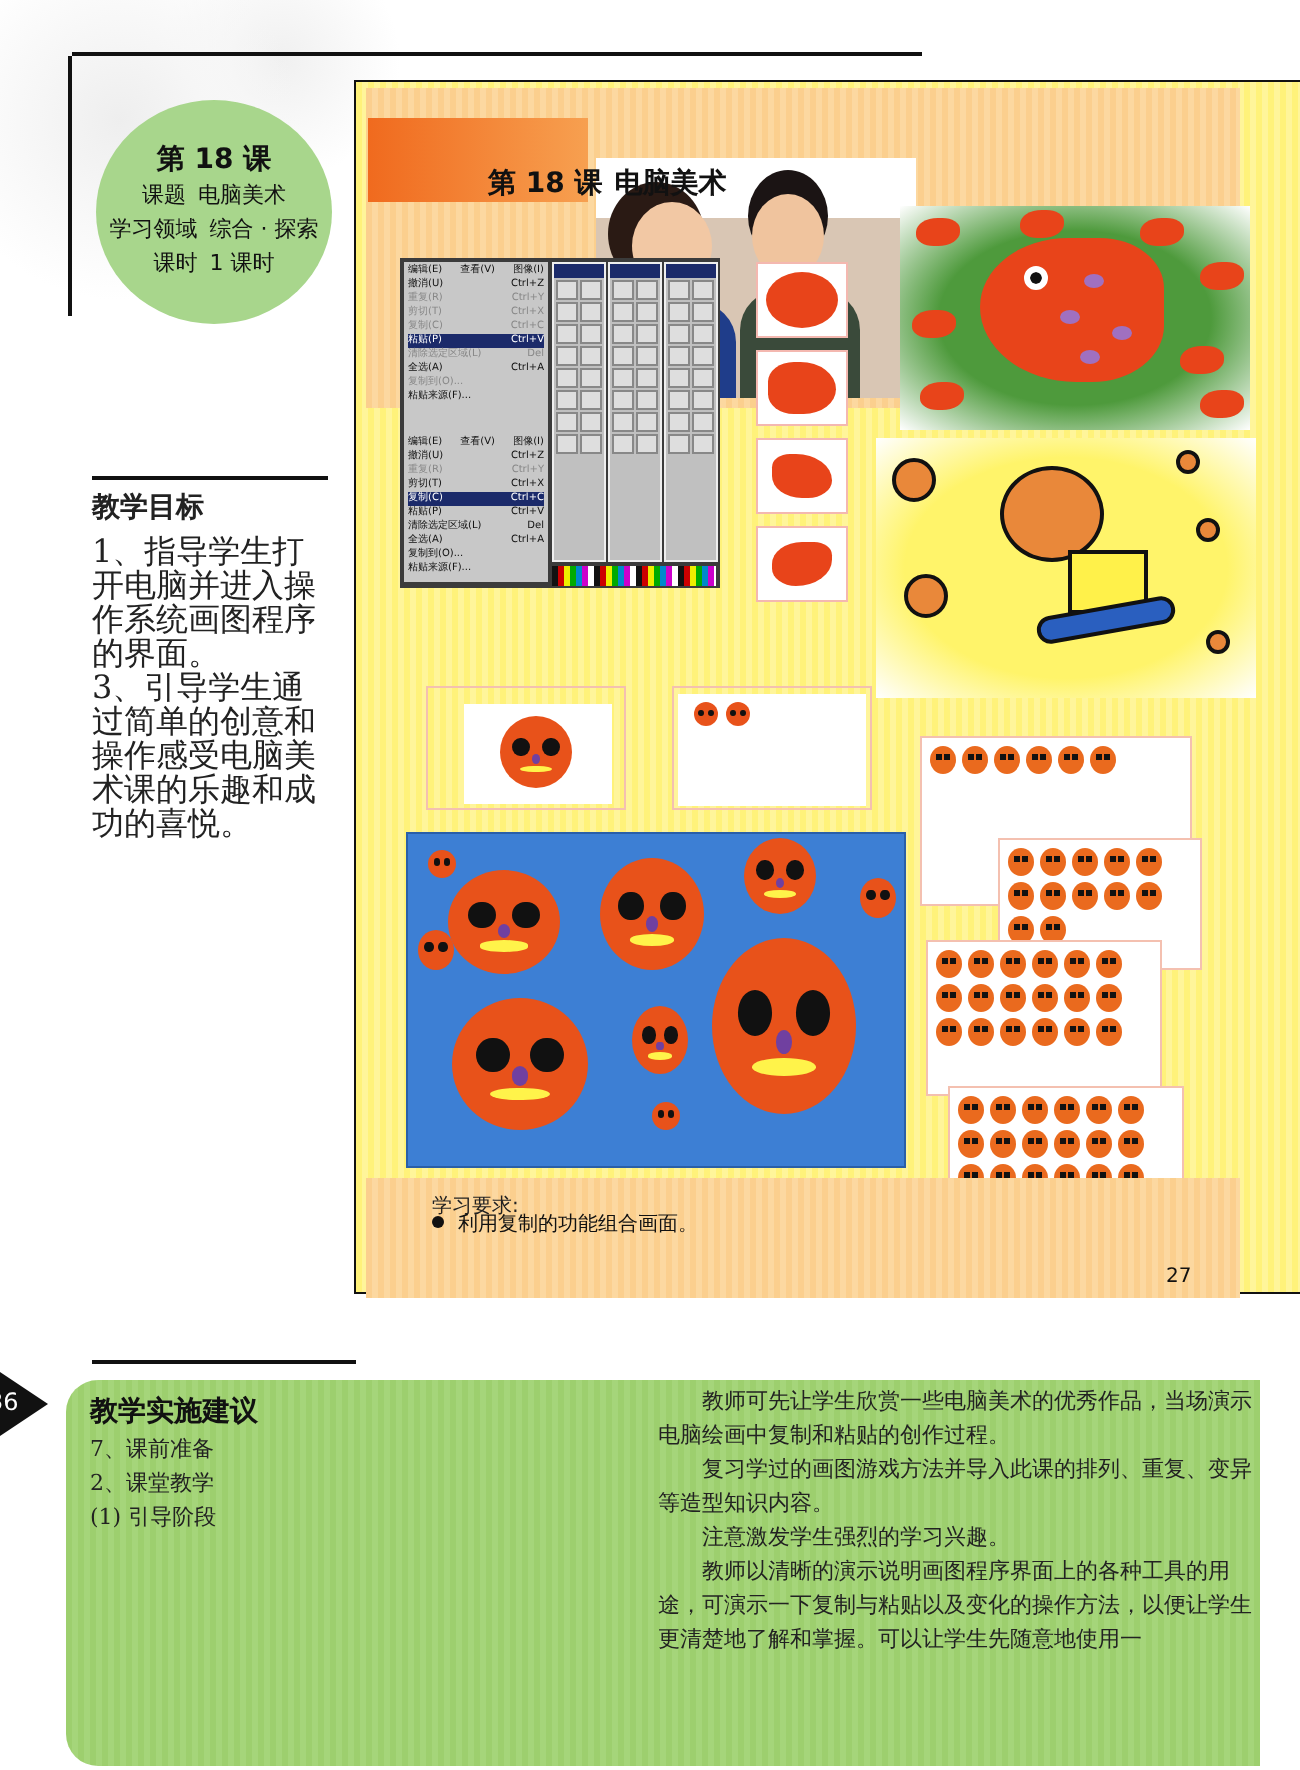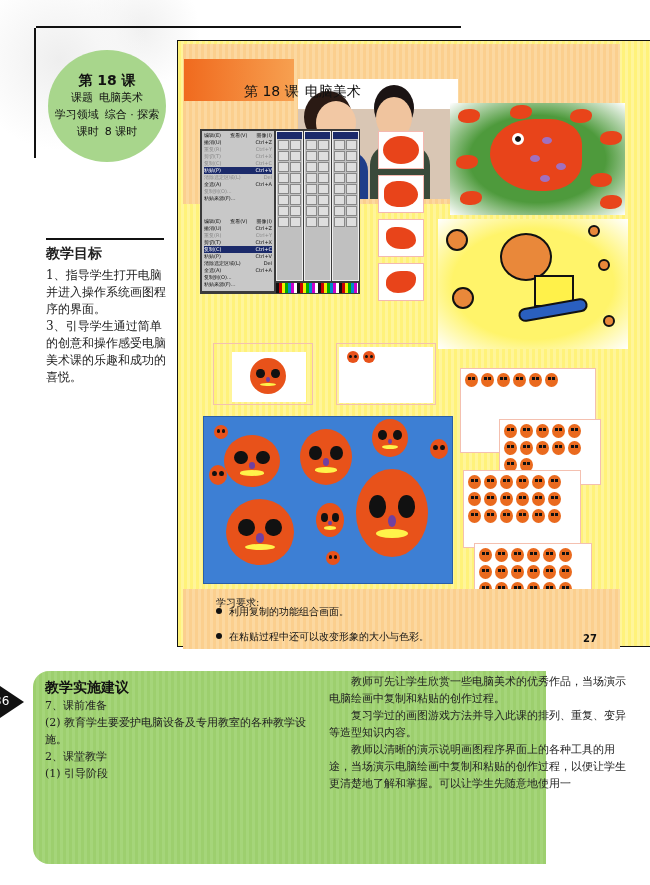--- a/index.html
+++ b/index.html
@@ -13,31 +13,31 @@
   .lesson-circle{position:absolute;left:48px;top:50px;width:118px;height:112px;border-radius:50%;
     background:#a8d68c;display:flex;flex-direction:column;align-items:center;justify-content:center;
     font-family:"DejaVu Sans",sans-serif;color:#111;line-height:17px}
   .lesson-circle .t1{font-size:14px;font-weight:bold}
   .lesson-circle .t{font-size:11px;white-space:nowrap}
   .lesson-circle .t span{margin:0 3px}
 
   .goals-rule{position:absolute;left:46px;top:238px;width:118px;height:2px;background:#111}
   .goals{position:absolute;left:46px;top:245px;width:122px;font-family:"DejaVu Serif",serif}
   .goals h3{font-family:"DejaVu Sans",sans-serif;font-size:14px;font-weight:bold;margin-bottom:4px}
-  .goals p{font-size:12px;line-height:17px;color:#222}
+  .goals p{font-size:16px;line-height:17px;color:#222}
 
   
   .pic-page{position:absolute;left:177px;top:40px;width:473px;height:607px;
     border:1px solid #111;border-right:none;
     background:repeating-linear-gradient(90deg,#fff27a 0 3px,#fff59a 3px 6px)}
   .orange-top{position:absolute;left:5px;top:3px;width:437px;height:160px;
     background:repeating-linear-gradient(90deg,#fbcf8e 0 3px,#fcd8a0 3px 6px)}
   .title-bar{position:absolute;left:6px;top:18px;width:110px;height:42px;
     background:linear-gradient(90deg,#f06a1e,#f7a050)}
-  .title-text{position:absolute;left:66px;top:42px;font-size:14px;font-weight:normal;color:#111;font-family:"DejaVu Sans",sans-serif;z-index:3}
+  .title-text{position:absolute;left:66px;top:42px;font-size:14px;font-weight:bold;color:#111;font-family:"DejaVu Sans",sans-serif;z-index:3}
   .title-text span{margin-right:6px}
   .photo{position:absolute;left:120px;top:38px;width:160px;height:120px;
     background:linear-gradient(180deg,#fff 0 25%,#d9c6b4 25% 100%);}
   .kid{position:absolute;border-radius:50%}
   .kid1{left:18px;top:22px;width:40px;height:44px;background:#f2c8a4;box-shadow:-8px -6px 0 4px #2a1a14}
   .kid2{left:78px;top:18px;width:36px;height:42px;background:#f0c49e;box-shadow:0 -10px 0 2px #1b1414}
   .shirt1{position:absolute;left:10px;top:72px;width:60px;height:48px;background:#1f3d8a;border-radius:20px 20px 0 0}
   .shirt2{position:absolute;left:72px;top:66px;width:60px;height:54px;background:#3a4a3a;border-radius:20px 20px 0 0}
 
   .menus{position:absolute;left:22px;top:88px;width:160px;height:165px;background:#3b3b3b}
@@ -90,29 +90,29 @@
   .grid-card{position:absolute;background:#fff;border:1px solid #f4c0b0;overflow:hidden}
   .minis{display:flex;flex-wrap:wrap;gap:3px;padding:4px}
   .mini{width:13px;height:14px;border-radius:50%;background:#ea6a1e;position:relative}
   .mini::before{content:"";position:absolute;left:3px;top:4px;width:7px;height:3px;border-left:3px solid #111;border-right:3px solid #111;box-sizing:border-box}
 
   .req-box{position:absolute;left:5px;top:548px;width:437px;height:60px;
     background:repeating-linear-gradient(90deg,#fbcf8e 0 3px,#fcd8a0 3px 6px)}
   .req-title{position:absolute;left:38px;top:555px;font-size:10px;color:#222}
   .req-item{position:absolute;left:38px;font-size:10px;color:#111;white-space:nowrap}
   .req-item .dot{display:inline-block;width:6px;height:6px;background:#111;border-radius:50%;margin-right:7px;vertical-align:1px}
-  .page27{position:absolute;left:405px;top:592px;font-size:10px;font-weight:bold;color:#111}
+  .page27{position:absolute;left:405px;top:592px;font-size:10px;font-weight:normal;color:#111}
 
   .bottom-left-rule{position:absolute;left:46px;top:680px;width:132px;height:2px;background:#111}
   .page-badge{position:absolute;left:-6px;top:682px;width:34px;height:40px}
   .page-badge .shape{position:absolute;left:0;top:0;width:0;height:0;
     border-top:20px solid transparent;border-bottom:20px solid transparent;border-left:30px solid #111}
   .page-badge .num{position:absolute;left:0;top:12px;font-size:12px;color:#fff;font-family:"DejaVu Sans",sans-serif}
 
-  .impl{position:absolute;left:33px;top:671px;width:513px;height:193px;
+  .impl{position:absolute;left:33px;top:690px;width:597px;height:193px;
     background:repeating-linear-gradient(90deg,#9dcf6e 0 3px,#a5d57a 3px 6px);border-radius:16px 0 0 16px}
   .impl-col{position:absolute;top:0;font-family:"DejaVu Serif",serif;font-size:11px;color:#222;line-height:17px}
   .impl-col.left{left:12px;top:6px;width:262px}
   .impl-col.right{left:296px;top:2px;width:300px}
   .impl h3{font-family:"DejaVu Sans",sans-serif;font-size:14px;font-weight:bold;color:#111;line-height:20px}
   .impl p{margin:0}
   .ind{text-indent:2em}
 </style>
 </head>
 <body>
@@ -123,21 +123,21 @@
 
 <div class="lesson-circle">
   <div class="t1">第 18 课</div>
   <div class="t">
     <span>课题</span><span>电脑美术</span>
   </div>
   <div class="t">
     <span>学习领域</span><span>综合 · 探索</span>
   </div>
   <div class="t">
-    <span>课时</span><span>8 课时</span>
+    <span>课时</span><span>1 课时</span>
   </div>
 </div>
 
 <div class="goals-rule"></div>
 <div class="goals">
   <h3>教学目标</h3>
   <p>1、指导学生打开电脑并进入操作系统画图程序的界面。</p>
   <p>3、引导学生通过简单的创意和操作感受电脑美术课的乐趣和成功的喜悦。</p>
 </div>
 
@@ -467,36 +467,35 @@
         <i class="mini"></i>
         <i class="mini"></i>
         <i class="mini"></i>
         <i class="mini"></i>
       </div>
   </div>
 
   <div class="req-box"></div>
   <div class="req-title">学习要求:</div>
   <div class="req-item" style="top:564px"><span class="dot"></span><span>利用复制的功能组合画面。</span></div>
-  <div class="req-item" style="top:589px"><span class="dot"></span><span>在粘贴过程中还可以改变形象的大小与色彩。</span></div>
   <div class="page27">27</div>
 </div>
 
 <div class="bottom-left-rule"></div>
 <div class="page-badge">
   <div class="shape"></div>
   <div class="num">36</div>
 </div>
 
 <div class="impl">
   <div class="impl-col left">
     <h3>教学实施建议</h3>
     <p>7、课前准备</p>
-    <p>(2) 教育学生要爱护电脑设备及专用教室的各种教学设施。</p>
     <p>2、课堂教学</p>
     <p>(1) 引导阶段</p>
   </div>
   <div class="impl-col right">
     <p class="ind">教师可先让学生欣赏一些电脑美术的优秀作品，当场演示电脑绘画中复制和粘贴的创作过程。</p>
     <p class="ind">复习学过的画图游戏方法并导入此课的排列、重复、变异等造型知识内容。</p>
-    <p class="ind">教师以清晰的演示说明画图程序界面上的各种工具的用途，当场演示电脑绘画中复制和粘贴的创作过程，以便让学生更清楚地了解和掌握。可以让学生先随意地使用一</p>
+    <p class="ind">注意激发学生强烈的学习兴趣。</p>
+    <p class="ind">教师以清晰的演示说明画图程序界面上的各种工具的用途，可演示一下复制与粘贴以及变化的操作方法，以便让学生更清楚地了解和掌握。可以让学生先随意地使用一</p>
   </div>
 </div>
 
 </body></html>

